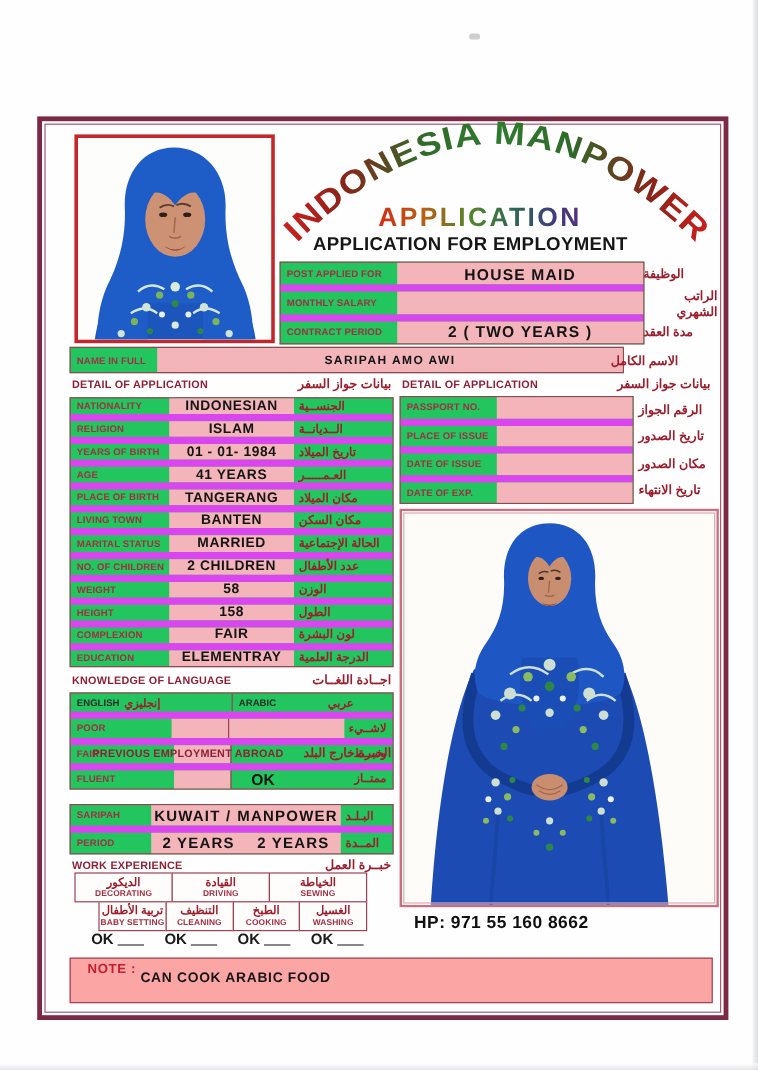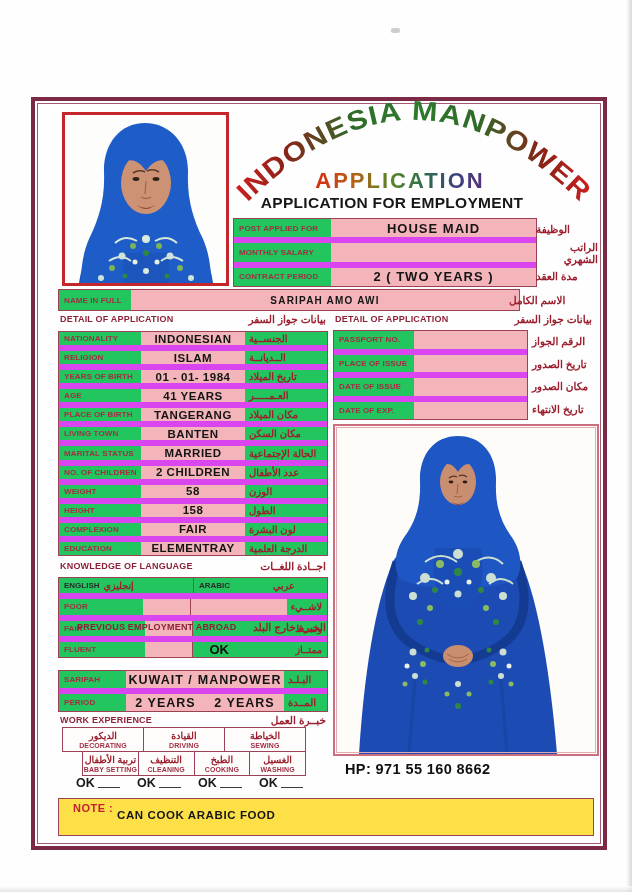--- a/index.html
+++ b/index.html
@@ -85,21 +85,21 @@
   .excell + .excell { margin-left:-1px; }
   .exrow + .exrow { margin-top:-1px;margin-left:20px; }
   .excell .arab2 { direction:rtl; font-size:9.5px; font-weight:bold; color:#9b1f2e; line-height:11px; }
   .excell .eng2 { font-size:7px; font-weight:bold; color:#a03044; line-height:9px; letter-spacing:0.1px; }
   .okrow { display:flex; margin-top:1px; }
   .okcell { flex:1; display:flex; align-items:flex-end; padding-left:14px; }
   .okcell .ok { font-size:12.5px; font-weight:bold; color:#1a1a1a; line-height:13px; }
   .okcell .okline { flex:1; border-bottom:1.5px solid #3a3a3a; margin:0 3px 2px 3px; }
 
   
-  .notebox { position:absolute; left:58px; top:798px; width:536px; height:38px; border:1px solid #9c4257; background:#fde047; }
+  .notebox { position:absolute; left:58px; top:798px; width:536px; height:38px; border:1px solid #9c4257; background:#fca5a5; }
   .note-label { position:absolute; left:14px; top:3px; font-size:11px; font-weight:bold; color:#c21f30; letter-spacing:0.5px; }
   .note-text { position:absolute; left:58px; top:10px; font-size:11.5px; font-weight:bold; color:#161616; letter-spacing:0.6px; }
 
   
   .photo-large { position:absolute; left:333px; top:424px; width:266px; height:332px; border:2px solid #c96f7e; background:#fdfcf9; }
   .photo-large::before { content:''; position:absolute; inset:1px; border:1px solid #e3aab4; pointer-events:none; }
   .photo-large svg { display:block; width:100%; height:100%; }
   .hp-text { position:absolute; left:345px; top:761px; font-size:14.5px; font-weight:bold; color:#101010; letter-spacing:0.4px; }
 </style>
 </head>

